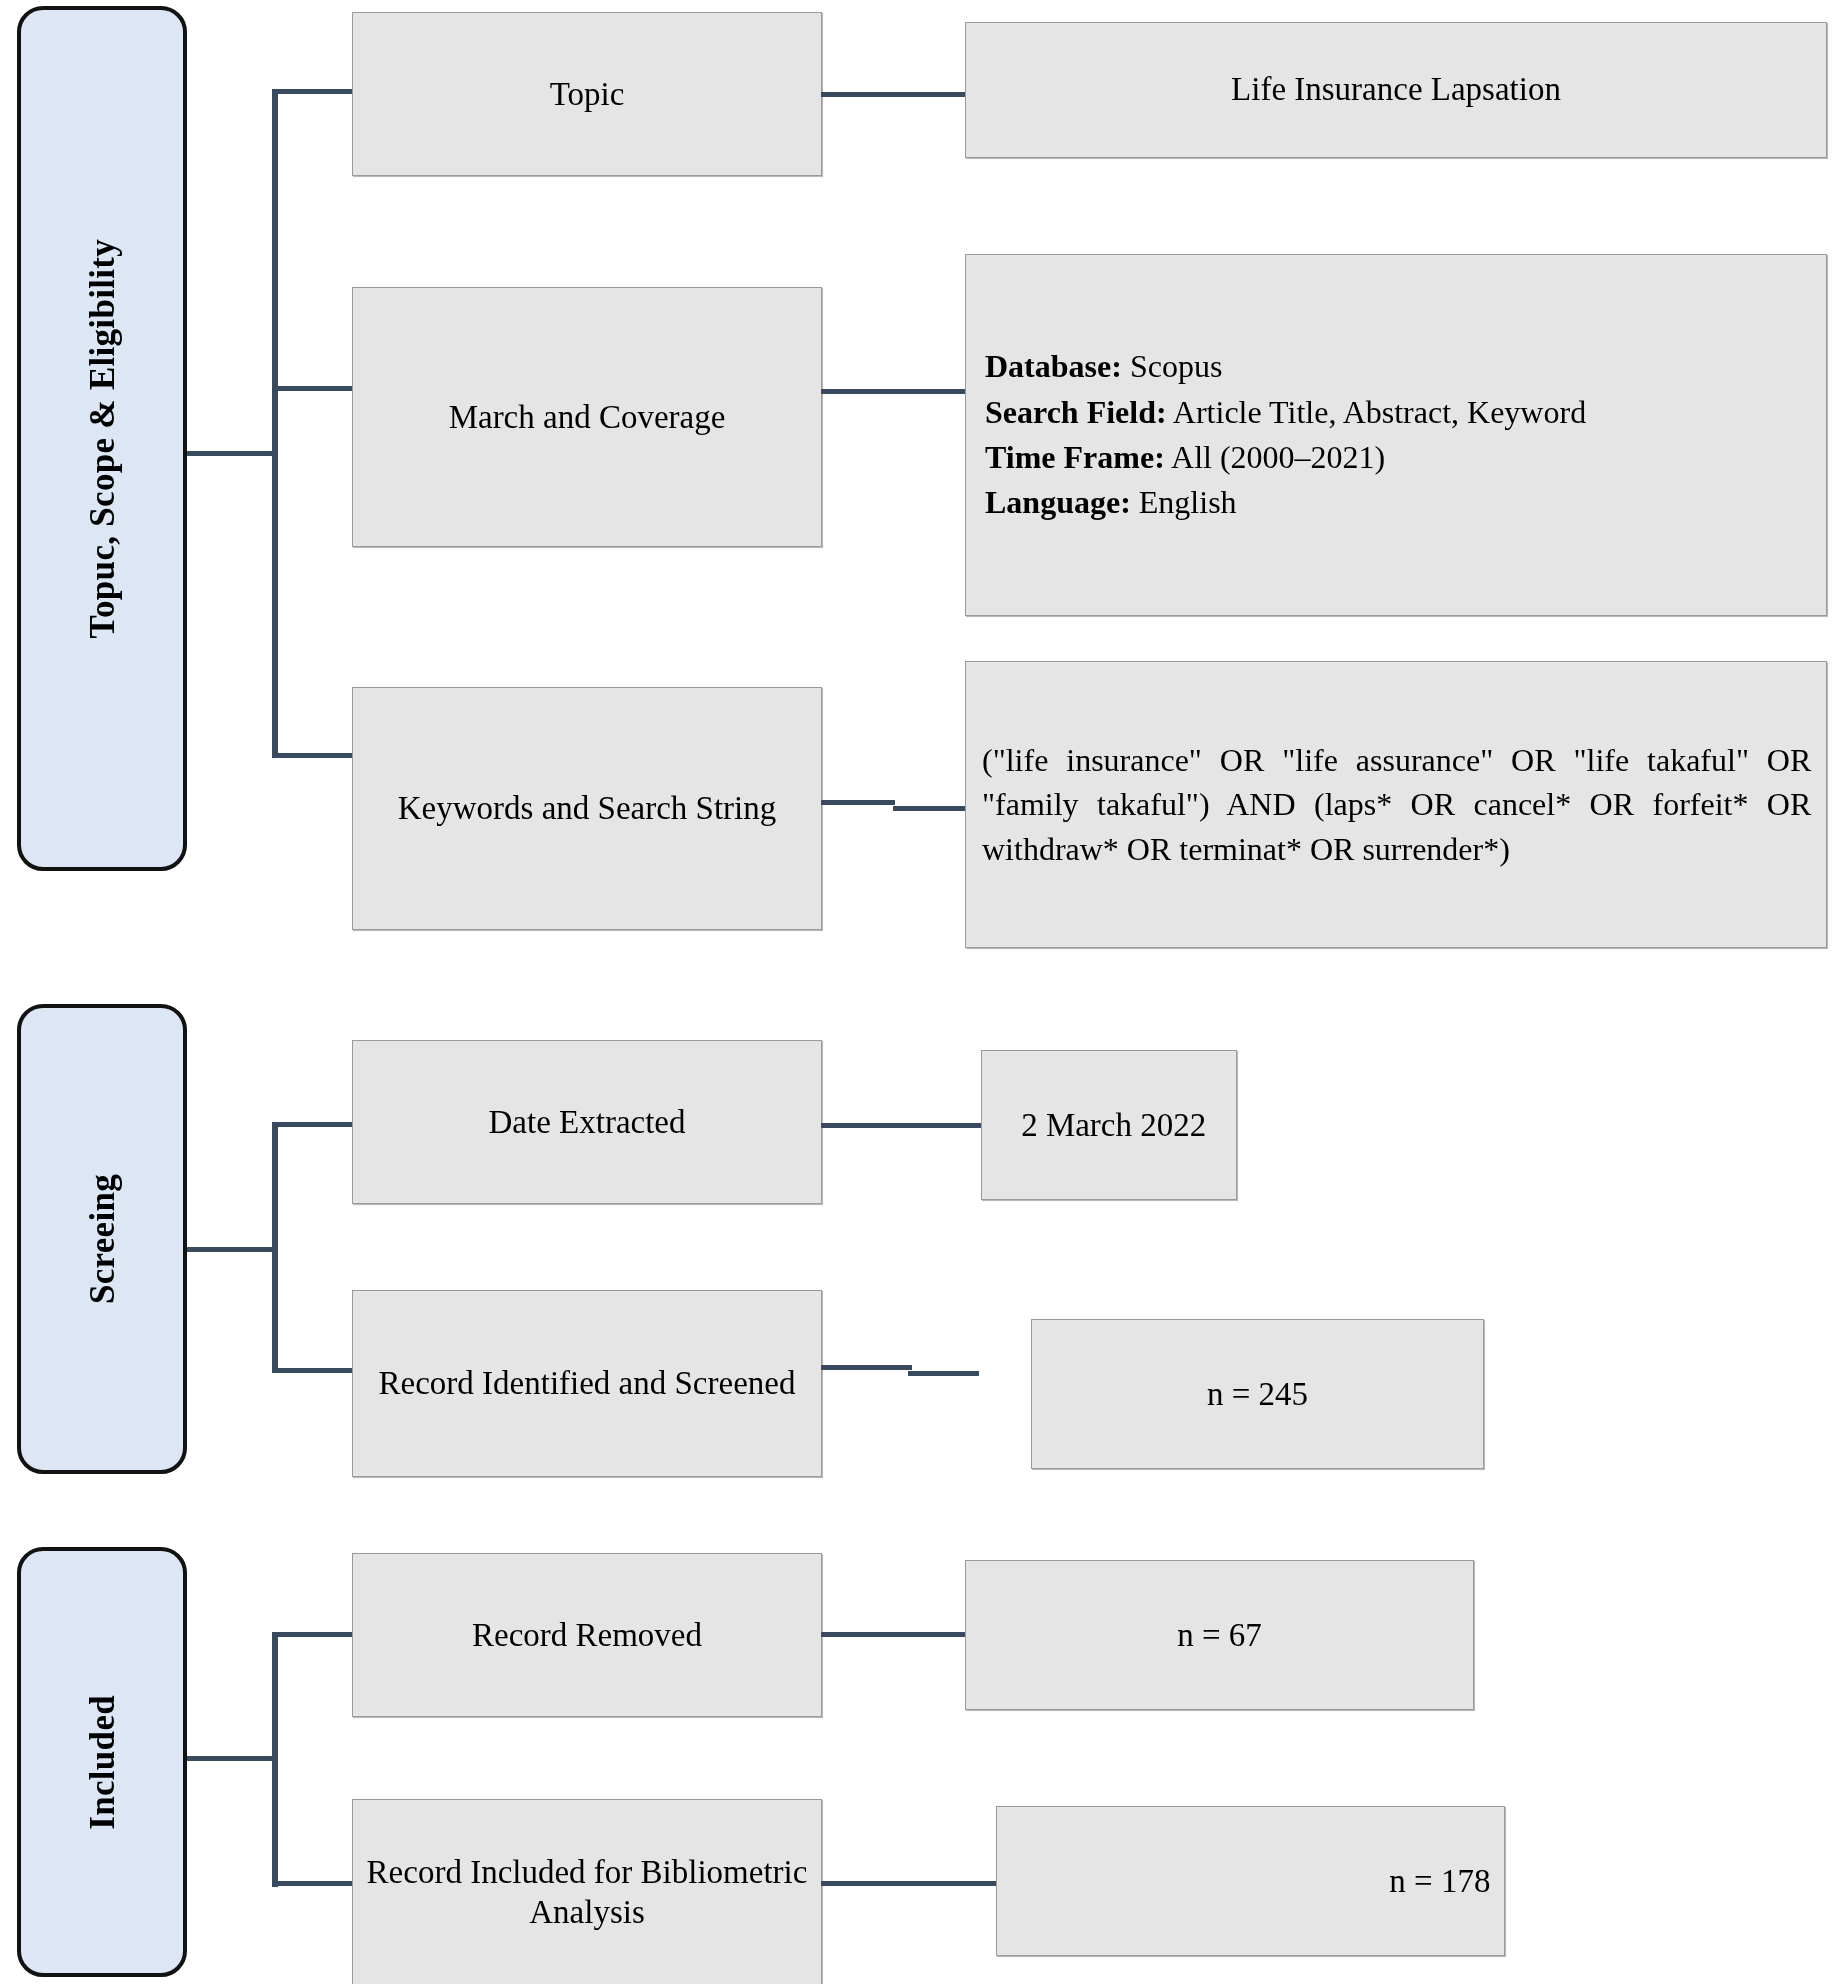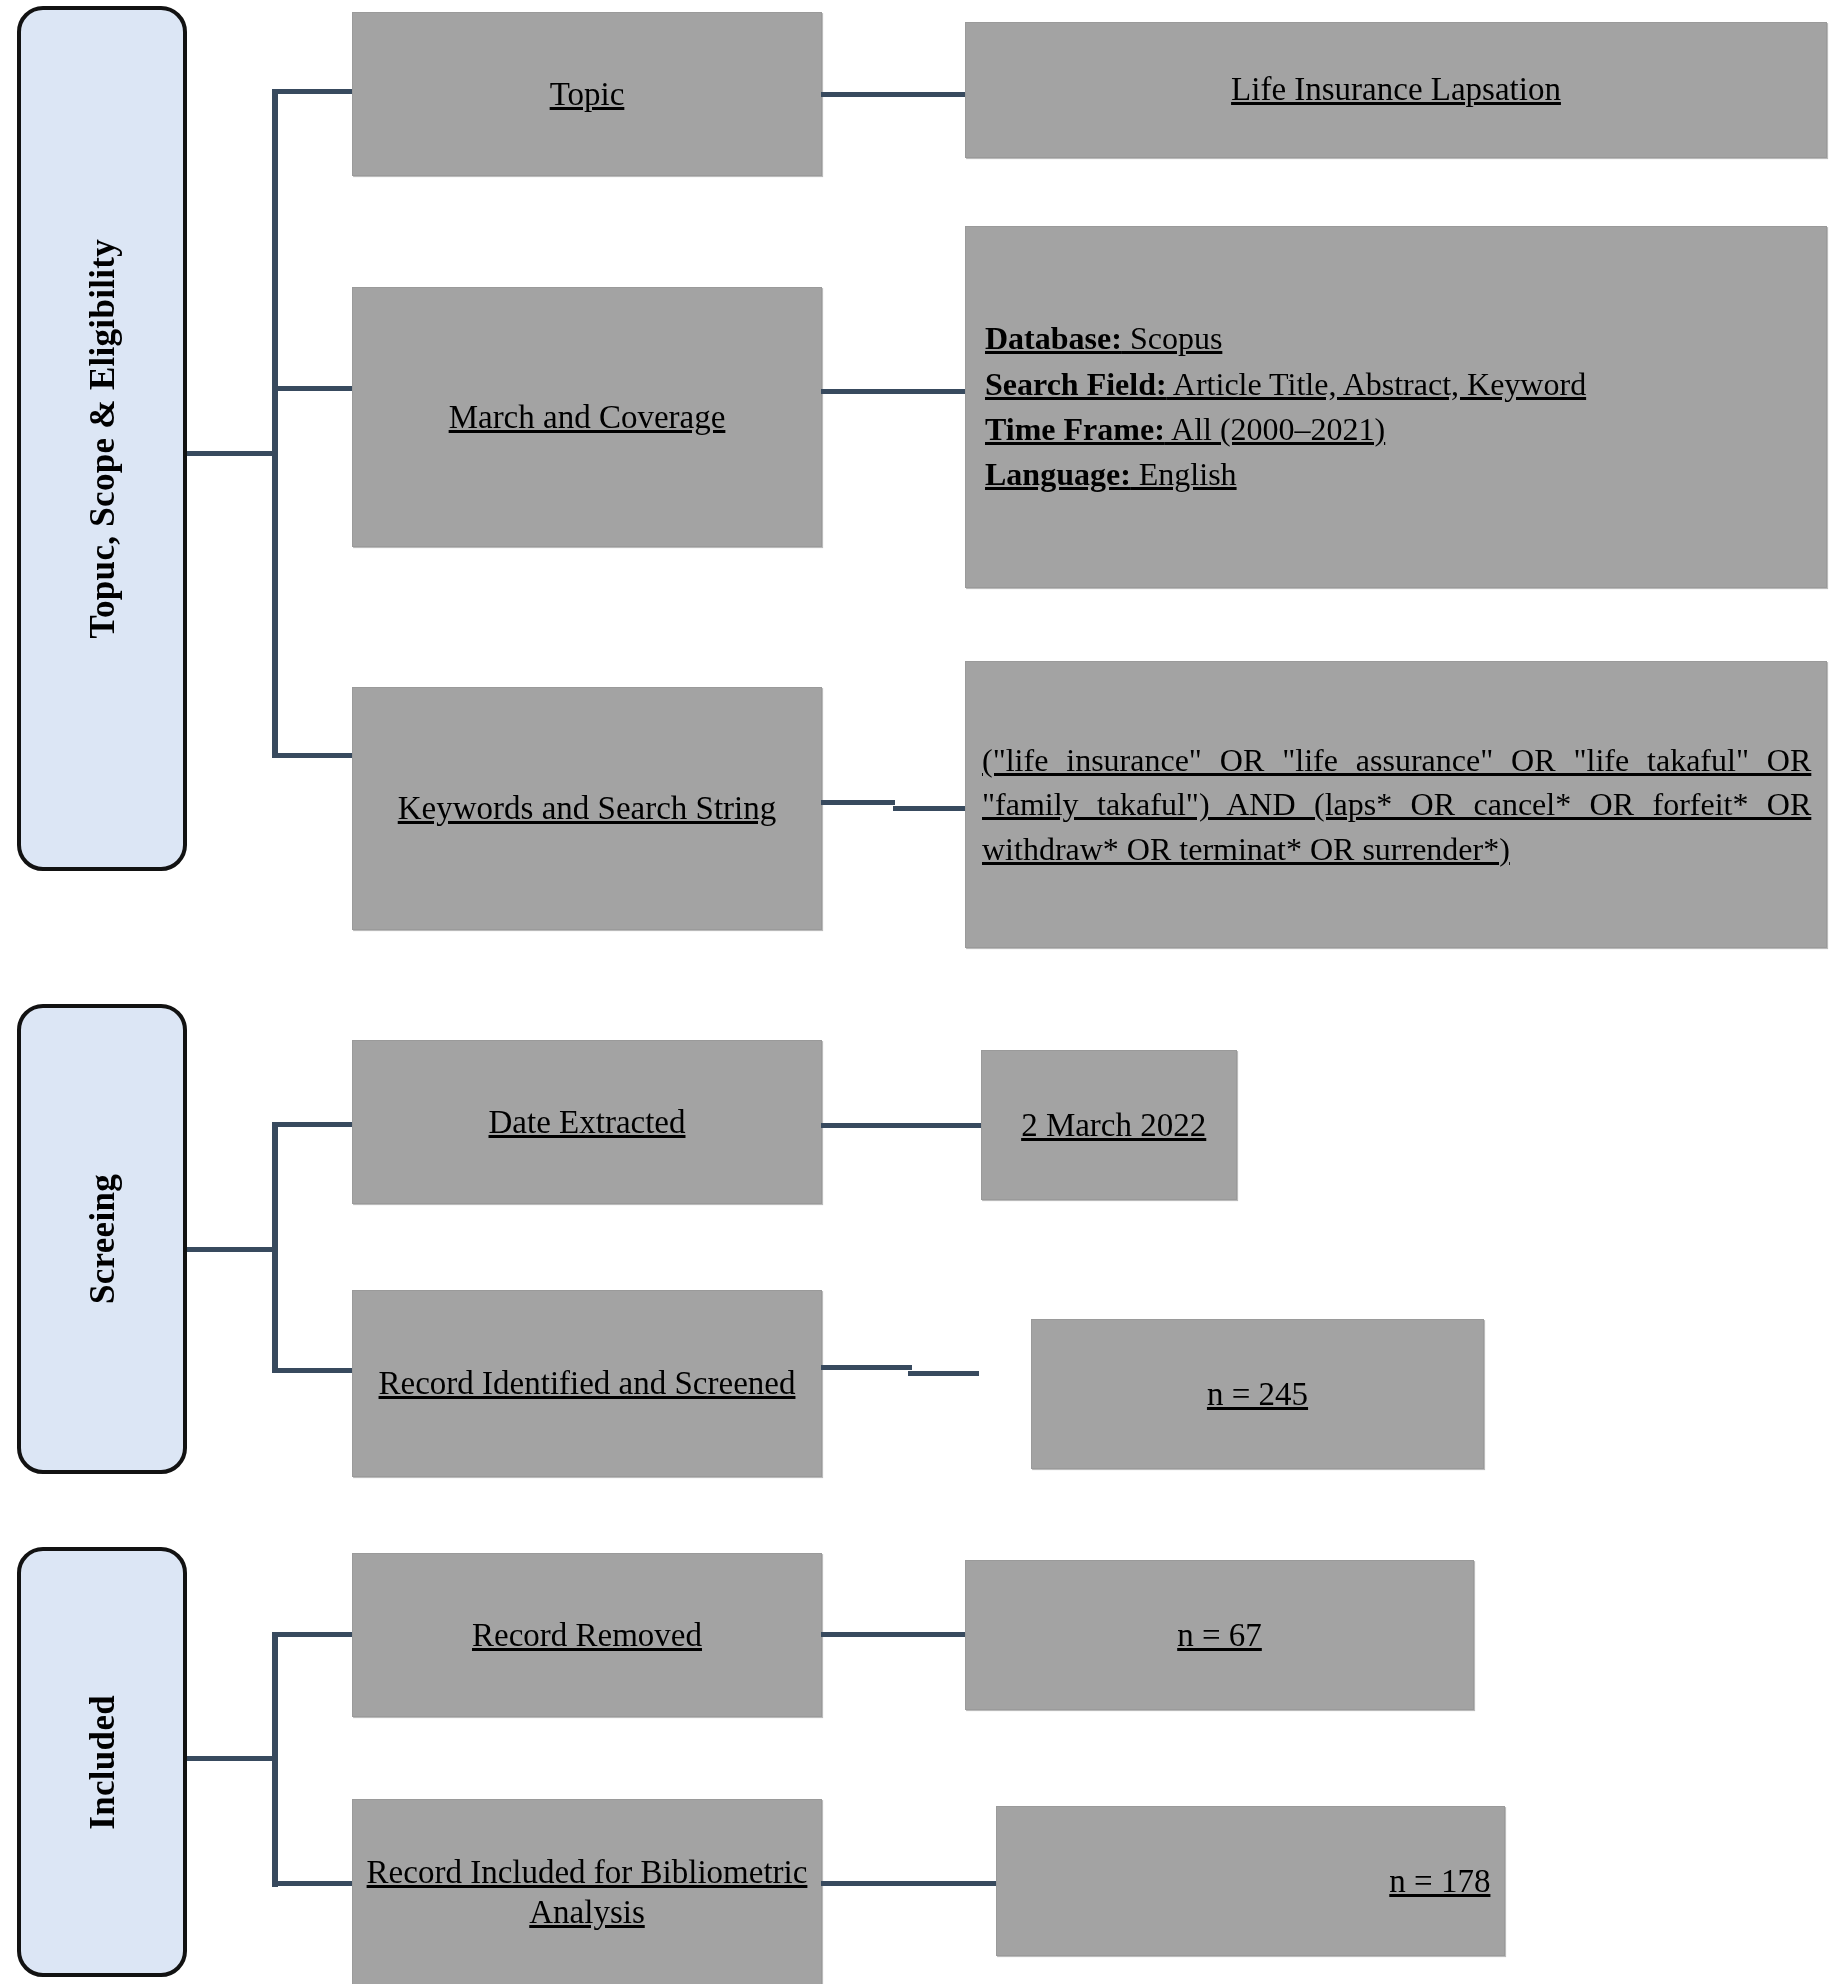--- a/index.html
+++ b/index.html
@@ -41,41 +41,41 @@
     line-height: 1;
     white-space: nowrap;
     color: #000000;
     font-family: "Liberation Serif", "DejaVu Serif", serif;
   }
 
   
   .node {
     position: absolute;
     box-sizing: border-box;
-    background: #a3a3a3;
+    background: #e5e5e5;
     border: 1.1px solid #9a9a9a;
     box-shadow: 1.1px 1.1px 0 0 rgba(130,130,130,0.55);
     display: flex;
     align-items: center;
     justify-content: center;
     padding: 5.7px 13.6px;
-    text-decoration: underline;
   }
   .node-text {
     font-size: 33px;
     line-height: 1.22;
     text-align: center;
     color: #000000;
   }
 
   
   .node.detail {
     justify-content: flex-start;
     align-items: center;
     padding: 10.2px 17px 10.2px 19px;
+    margin-top: 28px;
   }
   .detail-text {
     font-size: 32px;
     line-height: 1.42;
     text-align: left;
     width: 100%;
     color: #000000;
   }
   .detail-text .k { font-weight: bold; }
   .detail-line { display: block; }

